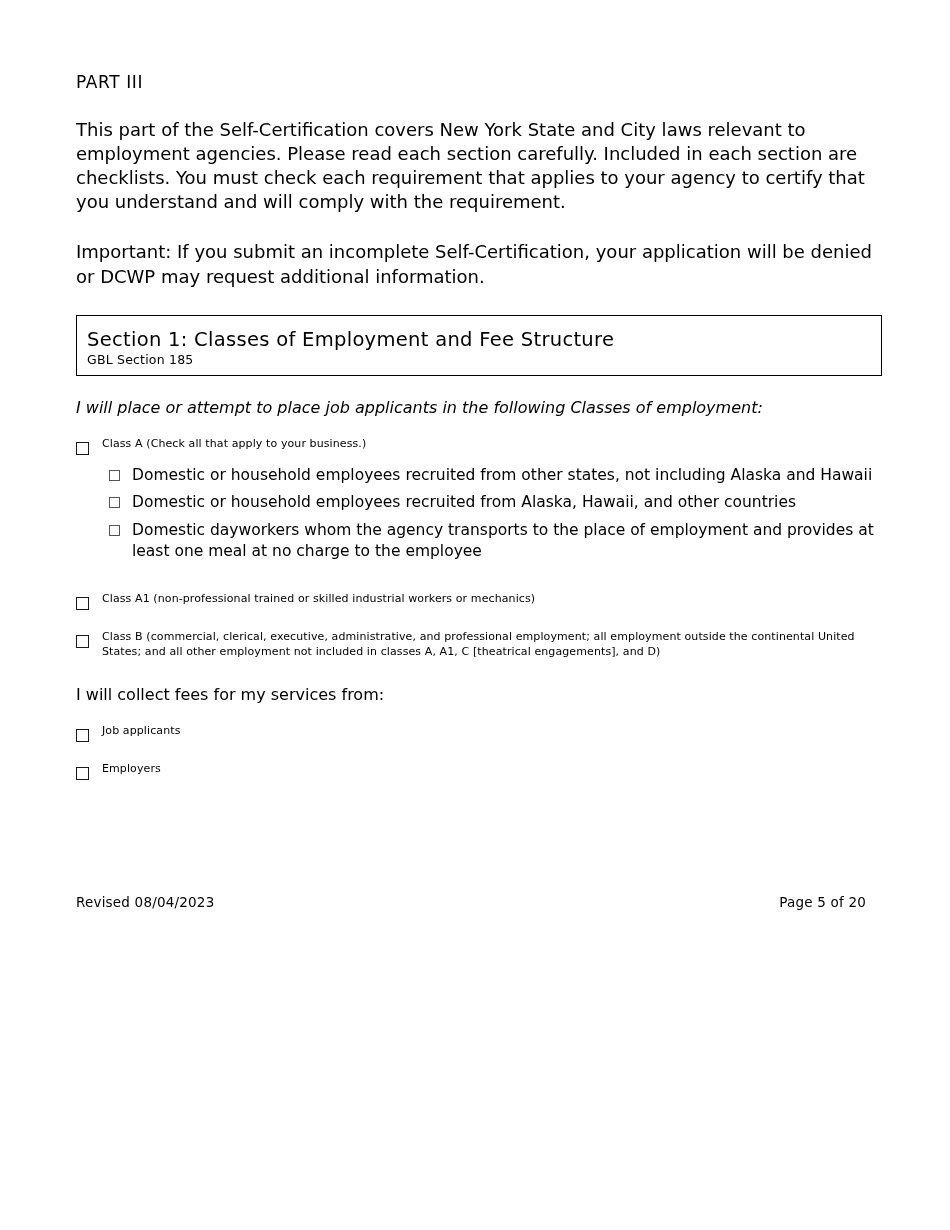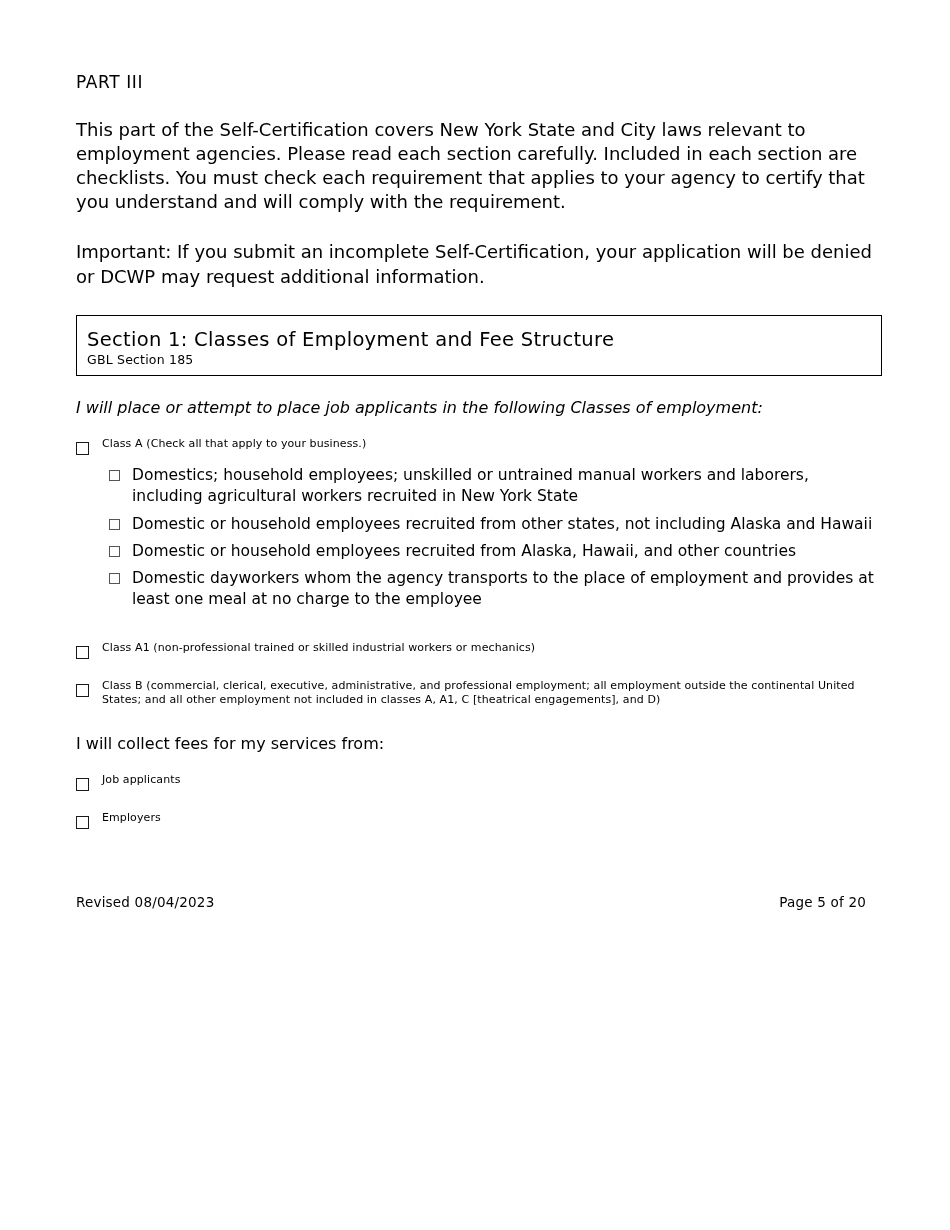--- a/index.html
+++ b/index.html
@@ -143,24 +143,20 @@
     </div>
 
     <div class="lead-line">I will place or attempt to place job applicants in the following Classes of employment:</div>
 
     <div class="check-row">
       <span class="checkbox"></span>
       <span class="check-label">Class A (Check all that apply to your business.)</span>
     </div>
 
     <div class="sub-list">
-      <div class="check-row">
-        <span class="checkbox small"></span>
-        <span class="check-label sub">Domestics; household employees; unskilled or untrained manual workers and laborers, including agricultural workers recruited in New York State</span>
-      </div>
       <div class="check-row">
         <span class="checkbox small"></span>
         <span class="check-label sub">Domestic or household employees recruited from other states, not including Alaska and Hawaii</span>
       </div>
       <div class="check-row">
         <span class="checkbox small"></span>
         <span class="check-label sub">Domestic or household employees recruited from Alaska, Hawaii, and other countries</span>
       </div>
       <div class="check-row">
         <span class="checkbox small"></span>

